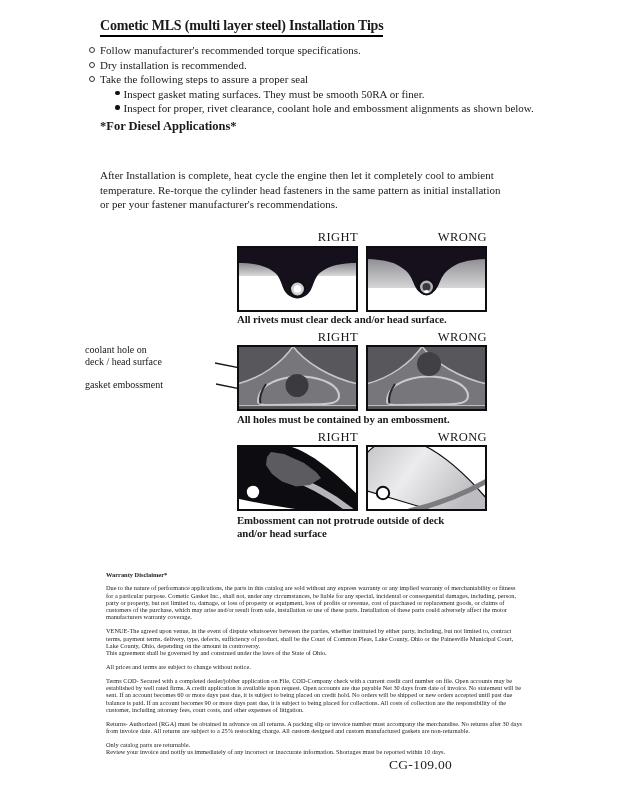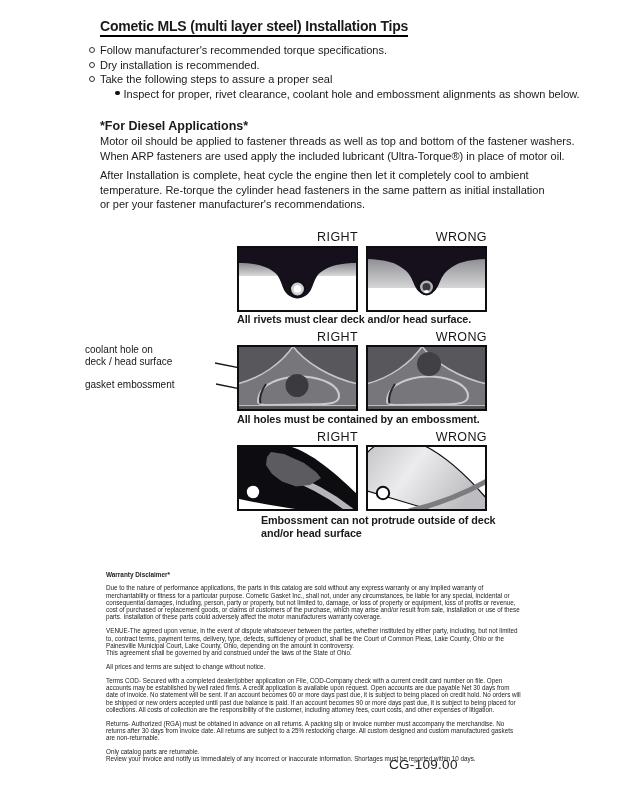--- a/index.html
+++ b/index.html
@@ -1,17 +1,17 @@
 <!DOCTYPE html>
 <html><head>
 <meta charset="utf-8">
 <style>
   html,body{margin:0;padding:0;background:#fff;}
   #page{position:relative;width:618px;height:800px;background:#ffffff;overflow:hidden;
-        font-family:Liberation Sans, sans-serif;color:#1a1a1a;}
+        font-family:Liberation Serif, serif;color:#1a1a1a;}
   .abs{position:absolute;}
   .title{left:100px;top:18px;font-size:14px;font-weight:bold;letter-spacing:-0.2px;
          border-bottom:2px solid #000;padding-bottom:1px;white-space:nowrap;}
   .tips{left:89px;top:44px;font-size:11px;}
   .b-row{display:flex;align-items:flex-start;height:14.5px;white-space:nowrap;}
   .b-row.sub{margin-left:26px;}
   .mark-o{flex:0 0 auto;width:4px;height:4px;border:1px solid #333;border-radius:50%;margin:3px 5px 0 0;}
   .mark-f{flex:0 0 auto;width:4.5px;height:4.5px;background:#111;border-radius:50%;margin:3px 4px 0 0;}
   .h2{left:100px;top:119px;font-size:12.5px;font-weight:bold;white-space:nowrap;}
   .para{left:100px;font-size:11px;line-height:14.5px;white-space:pre;}
@@ -39,27 +39,29 @@
     <div class="b-row">
       <span class="mark-o"></span>
       <span>Dry installation is recommended.</span>
     </div>
     <div class="b-row">
       <span class="mark-o"></span>
       <span>Take the following steps to assure a proper seal</span>
     </div>
     <div class="b-row sub">
       <span class="mark-f"></span>
+      <span>Inspect gasket mating surfaces.  They must be smooth 50RA or finer.</span>
+    </div>
+    <div class="b-row sub">
+      <span class="mark-f"></span>
       <span>Inspect for proper, rivet clearance, coolant hole and embossment alignments as shown below.</span>
     </div>
   </div>
 
   <div class="abs h2">*For Diesel Applications*</div>
-  <div class="abs para" style="top:134px;">Motor oil should be applied to fastener threads as well as top and bottom of the fastener washers.
-When ARP fasteners are used apply the included lubricant (Ultra-Torque®) in place of motor oil.</div>
   <div class="abs para" style="top:168px;">After Installation is complete, heat cycle the engine then let it completely cool to ambient
 temperature. Re-torque the cylinder head fasteners in the same pattern as initial installation
 or per your fastener manufacturer's recommendations.</div>
 
   <div class="abs dg-label" style="left:237px;top:230px;">RIGHT</div>
   <div class="abs dg-label" style="left:366px;top:230px;">WRONG</div>
 
   <svg class="abs panel" style="left:237px;top:246px;" viewBox="0 0 121 66">
     <defs>
         <linearGradient id="gbA" x1="0" y1="0" x2="0" y2="1">
@@ -149,21 +151,21 @@
           <stop offset="0.45" stop-color="#ececee"></stop>
           <stop offset="1" stop-color="#bdbdc1"></stop>
         </linearGradient>
       </defs>
     <rect x="0" y="0" width="121" height="66" fill="#ffffff"></rect>
     <path d="M10,0 H57 C80,11 102,32 121,54 V66 H68 C45,59 20,51.5 0,45.5 L0,9 C3,5.5 6.5,2.5 10,0 Z" fill="url(#svC)" stroke="#111115" stroke-width="1.2"></path>
     <path d="M43,66 C72,59.5 98,49 121,36" fill="none" stroke="#7b7b80" stroke-width="5"></path>
     <circle cx="17" cy="48" r="6.2" fill="#ffffff" stroke="#0d0d11" stroke-width="2"></circle>
     <rect x="0" y="0" width="121" height="66" fill="none" stroke="#0d0d0f" stroke-width="4"></rect>
   </svg>
-  <div class="abs caption" style="top:514px;margin-left:24px;">Embossment can not protrude outside of deck
+  <div class="abs caption" style="top:514px;">Embossment can not protrude outside of deck
 and/or head surface</div>
 
   <div class="abs legal">
     <h4>Warranty Disclaimer*</h4>
     <p>Due to the nature of performance applications, the parts in this catalog are sold without any express warranty or any implied warranty of merchantability or fitness for a particular purpose.  Cometic Gasket Inc., shall not, under any circumstances, be liable for any special, incidental or consequential damages, including, person, party or property, but not limited to, damage, or loss of property or equipment, loss of profits or revenue, cost of purchased or replacement goods, or claims of customers of the purchase, which may arise and/or result from sale, installation or use of these parts.  Installation of these parts could adversely affect the motor manufacturers warranty coverage.</p>
     <p>VENUE-The agreed upon venue, in the event of dispute whatsoever between the parties, whether instituted by either party, including, but not limited to, contract terms, payment terms, delivery, type, defects, sufficiency of product, shall be the Court of Common Pleas, Lake County, Ohio or the Painesville Municipal Court, Lake County, Ohio, depending on the amount in controversy.
 This agreement shall be governed by and construed under the laws of the State of Ohio.</p>
     <p>All prices and terms are subject to change without notice.</p>
     <p>Terms COD- Secured with a completed dealer/jobber application on File, COD-Company check with a current credit card number on file.  Open accounts may be established by well rated firms.  A credit application is available upon request.  Open accounts are due payable Net 30 days from date of invoice.  No statement will be sent.  If an account becomes 60 or more days past due, it is subject to being placed on credit hold.  No orders will be shipped or new orders accepted until past due balance is paid.  If an account becomes 90 or more days past due, it is subject to being placed for collections.  All costs of collection are the responsibility of the customer, including attorney fees, court costs, and other expenses of litigation.</p>
     <p>Returns- Authorized (RGA) must be obtained in advance on all returns.  A packing slip or invoice number must accompany the merchandise.  No returns after 30 days from invoice date.  All returns are subject to a 25% restocking charge.  All custom designed and custom manufactured gaskets are non-returnable.</p>

